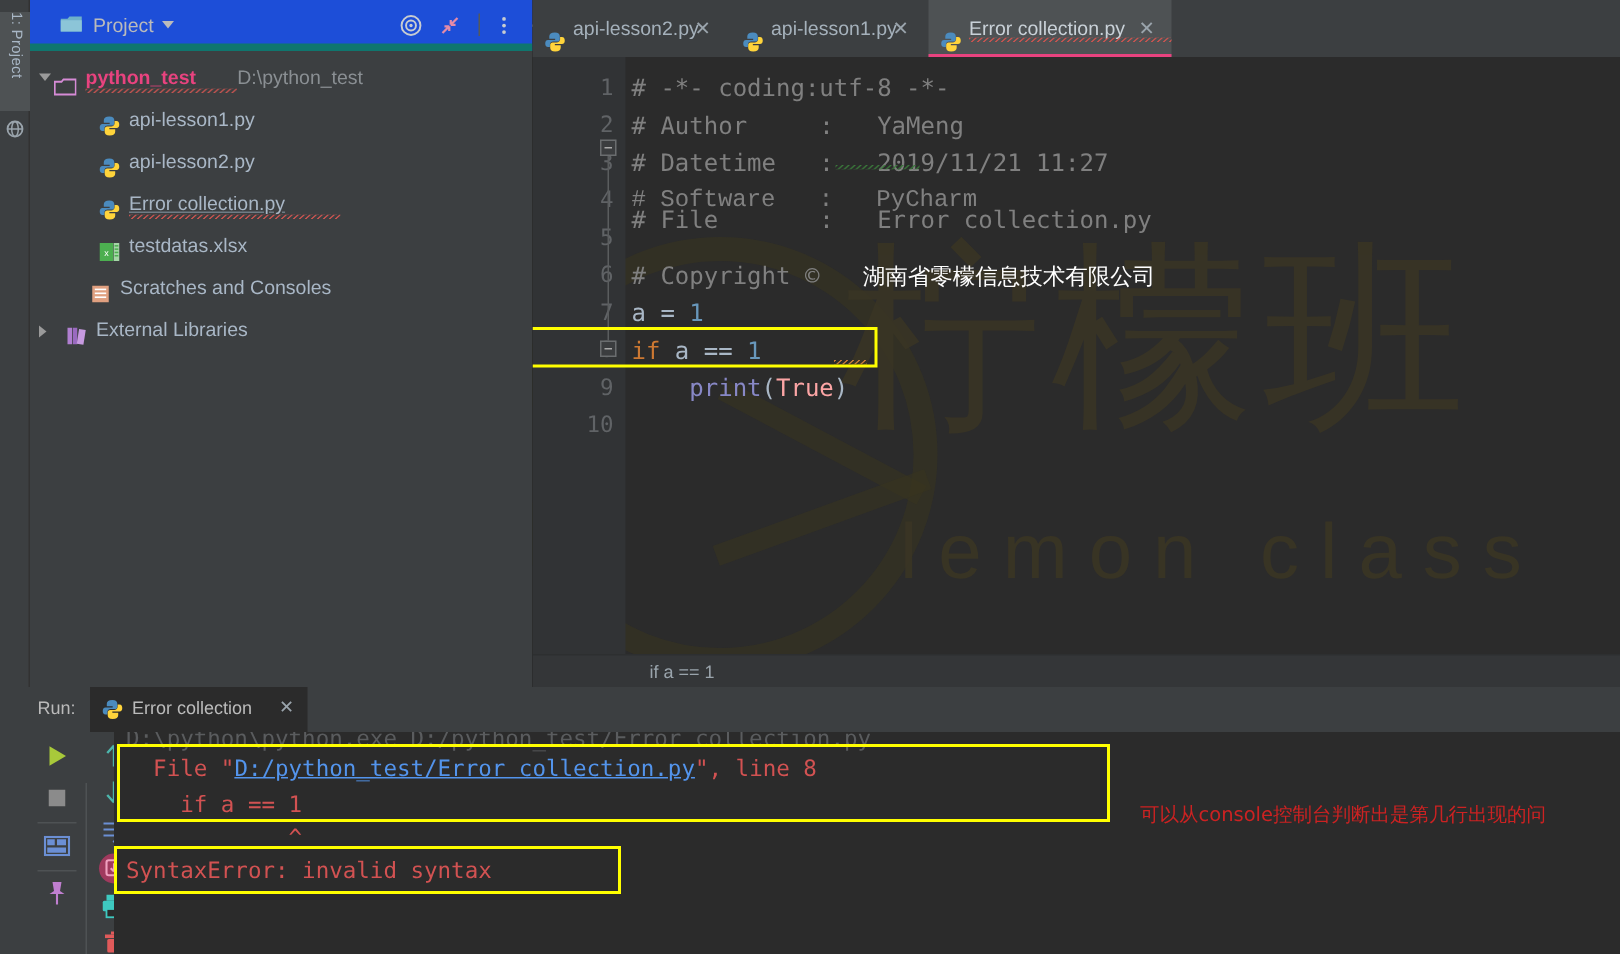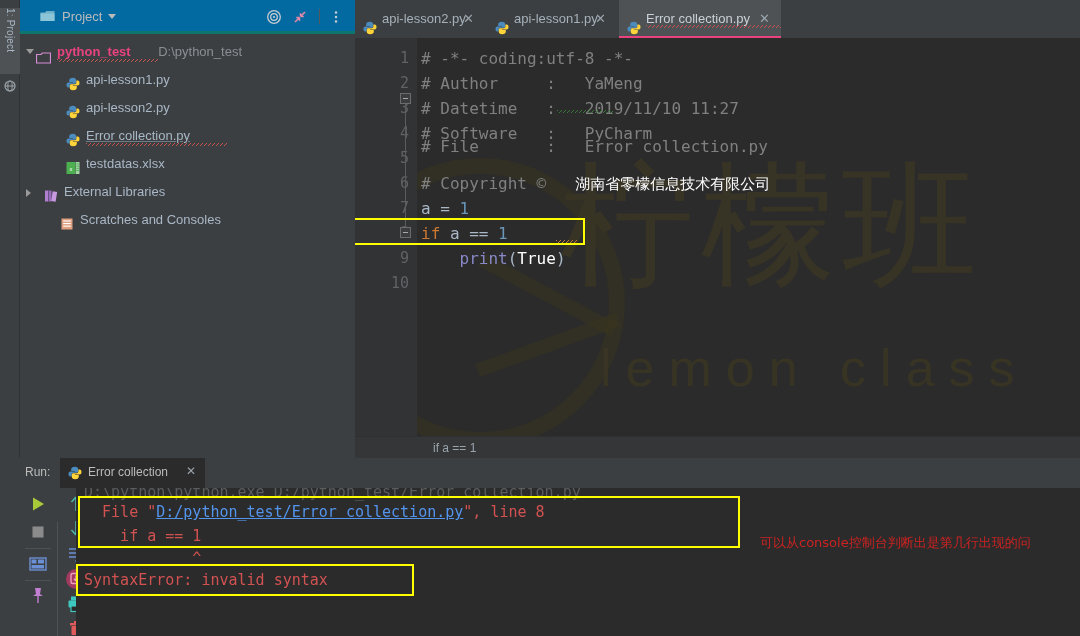--- a/index.html
+++ b/index.html
@@ -24,22 +24,22 @@
   }
   .vlabel.sel { background: #4e5254; }
   .vico { position: absolute; left: 4px; width: 12px; height: 12px; }
 
   
   .projpanel {
     position: absolute; left: 20px; top: 0; width: 335px; height: 458px;
     background: #3c3f41;
   }
   .projhdr {
-    position: relative; height: 34px; background: #0369a1;
-    border-bottom: 3px solid #0f766e;
+    position: relative; height: 34px; background: #1d4ed8;
+    border-bottom: 5px solid #0f766e;
   }
   .projhdr .ttl {
     position: absolute; left: 42px; top: 9px;
     font-size: 13px; color: #bbbbbb;
   }
   .folder-ico {
     position: absolute; left: 20px; top: 10px; width: 15px; height: 12px;
   }
   .chev-small {
     position: absolute; left: 88px; top: 14px;
@@ -149,21 +149,21 @@
 
   .codeline {
     position: absolute; left: 66px; height: 25px; line-height: 25px;
     font-family: "DejaVu Sans Mono", monospace; font-size: 16px;
     white-space: pre; color: #a9b7c6;
   }
   .cmt { color: #808080; margin-top: 48px; }
   .kw { color: #cc7832; }
   .num { color: #6897bb; }
   .fn { color: #8888c6; }
-  .cn { color: #ffffff; margin-top: 13px; }
+  .cn { color: #fca5a5; margin-top: 13px; }
   .var { color: #a9b7c6; }
   .cjk { color: #ffffff; font-family: "DejaVu Sans", sans-serif; font-size: 15px; }
   .gsquig {
     position: absolute; height: 3px;
     background-image: repeating-linear-gradient(135deg,
       #3a7a3a 0 1px, transparent 1px 3px);
     background-size: 4px 3px;
   }
   .osquig {
     position: absolute; height: 3px;
@@ -315,36 +315,36 @@
               <text x="5" y="9.5" font-size="6" fill="#ffffff" text-anchor="middle" font-family="Liberation Sans">x</text>
               <rect x="9.8" y="1" width="3.7" height="12" fill="#a5d6a7"></rect>
               <rect x="10.4" y="2.4" width="2.5" height="1" fill="#4caf50"></rect>
               <rect x="10.4" y="4.6" width="2.5" height="1" fill="#4caf50"></rect>
               <rect x="10.4" y="6.8" width="2.5" height="1" fill="#4caf50"></rect>
               <rect x="10.4" y="9" width="2.5" height="1" fill="#4caf50"></rect>
             </svg></span>
           <span class="tlabel" style="left:66px;">testdatas.xlsx</span>
         </div>
         <div class="trow">
+          <span style="position:absolute;left:40px;top:7px;"><svg viewBox="0 0 14 14" width="14" height="14">
+              <rect x="1.5" y="1.5" width="11" height="11" fill="#e0a080"></rect>
+              <rect x="3.2" y="3.4" width="7.6" height="1.1" fill="#ffffff"></rect>
+              <rect x="3.2" y="6" width="7.6" height="1.1" fill="#ffffff"></rect>
+              <rect x="3.2" y="8.6" width="7.6" height="1.1" fill="#ffffff"></rect>
+            </svg></span>
+          <span class="tlabel" style="left:60px;">Scratches and Consoles</span>
+        </div>
+        <div class="trow">
           <div class="arrow closed" style="left:6px;"></div>
           <span style="position:absolute;left:24px;top:7px;"><svg viewBox="0 0 14 14" width="14" height="14">
               <rect x="1" y="1.5" width="3" height="11" fill="#b07fd0"></rect>
               <rect x="4.5" y="1.5" width="3" height="11" fill="#9a6ac0"></rect>
               <rect x="8" y="2.6" width="4.5" height="9.9" fill="#c79ae0" transform="rotate(9 10 7)"></rect>
             </svg></span>
           <span class="tlabel" style="left:44px;">External Libraries</span>
-        </div>
-        <div class="trow">
-          <span style="position:absolute;left:40px;top:7px;"><svg viewBox="0 0 14 14" width="14" height="14">
-              <rect x="1.5" y="1.5" width="11" height="11" fill="#e0a080"></rect>
-              <rect x="3.2" y="3.4" width="7.6" height="1.1" fill="#ffffff"></rect>
-              <rect x="3.2" y="6" width="7.6" height="1.1" fill="#ffffff"></rect>
-              <rect x="3.2" y="8.6" width="7.6" height="1.1" fill="#ffffff"></rect>
-            </svg></span>
-          <span class="tlabel" style="left:60px;">Scratches and Consoles</span>
         </div>
       </div>
   </div>
 
   <div class="editor">
     <div class="tabbar" id="tabbar">
         <div class="etab" style="left: 0px; width: 130px;">
           <span class="py"><svg viewBox="0 0 14 14" width="14" height="14">
               <path d="M6.9 0.7 C4.4 0.7 3.2 1.6 3.2 3.2 L3.2 4.9 L7.1 4.9 L7.1 5.6 L2.4 5.6 C1 5.6 0.5 6.6 0.5 8 C0.5 9.4 1 10.4 2.4 10.4 L3.6 10.4 L3.6 8.8 C3.6 7.5 4.6 6.7 5.9 6.7 L8.6 6.7 C9.5 6.7 10.2 6 10.2 5.1 L10.2 3.2 C10.2 1.8 9.2 0.7 6.9 0.7 Z" fill="#4b8bbe"></path>
               <path d="M7.1 13.3 C9.6 13.3 10.8 12.4 10.8 10.8 L10.8 9.1 L6.9 9.1 L6.9 8.4 L11.6 8.4 C13 8.4 13.5 7.4 13.5 6 C13.5 4.6 13 3.6 11.6 3.6 L10.4 3.6 L10.4 5.2 C10.4 6.5 9.4 7.3 8.1 7.3 L5.4 7.3 C4.5 7.3 3.8 8 3.8 8.9 L3.8 10.8 C3.8 12.2 4.8 13.3 7.1 13.3 Z" fill="#ffd43b"></path>
@@ -392,22 +392,22 @@
           <div class="lnum" style="top: 208px;">9</div>
           <div class="lnum" style="top: 233px;">10</div>
         </div>
       <div class="foldline" style="top:62px;height:133px;"></div>
       <div class="foldmark" style="top:55px;"></div>
       <div class="foldmark" style="top:189px;"></div>
 
       <div id="codelines">
           <div class="codeline" style="top: 8px;"><span class="cmt"># -*- coding:utf-8 -*-</span></div>
           <div class="codeline" style="top: 33px;"><span class="cmt"># Author     :   YaMeng</span></div>
-          <div class="codeline" style="top: 58px;"><span class="cmt"># Datetime   :   2019/11/10 11:27</span></div>
-          <div class="codeline" style="top: 83px;"><span class="cmt"># Software   :   PyCharm</span></div>
+          <div class="codeline" style="top: 58px;"><span class="cmt"># Datetime   :   2019/11/21 11:27</span></div>
+          <div class="codeline" style="top: 83px; font-family: Liberation Mono, monospace;"><span class="cmt"># Software   :   PyCharm</span></div>
           <div class="codeline" style="top: 96px;"><span class="cmt"># File       :   Error collection.py</span></div>
           <div class="codeline" style="top: 133px;"><span class="cmt"># Copyright ©   </span><span class="cjk">湖南省零檬信息技术有限公司</span></div>
           <div class="codeline" style="top: 158px;"><span class="var">a </span><span class="var">= </span><span class="num">1</span></div>
           <div class="codeline" style="top: 183px;"><span class="kw">if</span><span class="var"> a </span><span class="var">== </span><span class="num">1</span></div>
           <div class="codeline" style="top: 208px;"><span class="var">    </span><span class="fn">print</span><span class="var">(</span><span class="cn">True</span><span class="var">)</span></div>
           <div class="codeline" style="top: 233px;"></div>
         </div>
 
       <div class="gsquig" style="left:202px;top:72px;width:56px;"></div>
       <div class="osquig" style="left:201px;top:202px;width:22px;"></div>

